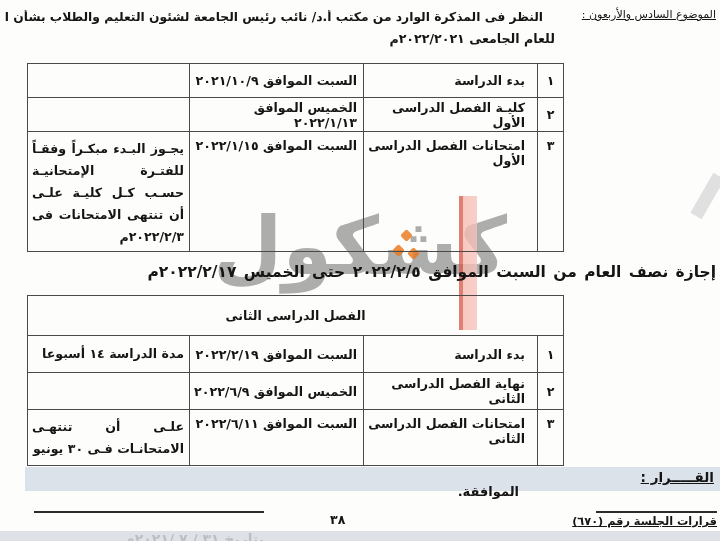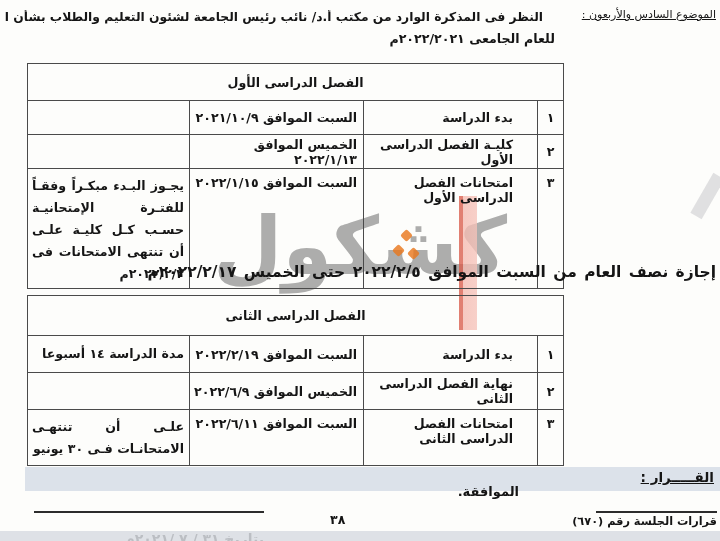--- a/index.html
+++ b/index.html
@@ -36,21 +36,21 @@
     border-collapse:collapse; table-layout:fixed;
     background:transparent;
   }
   table.sched td {
     border:1.4px solid #4a4a4a;
     font-weight:bold; font-size:12.6px;
     vertical-align:middle;
   }
   .title-cell { text-align:center; font-size:15px; letter-spacing:0.5px; }
   .num-cell  { text-align:center; }
-  .item-cell { text-align:right; padding-right:24px; }
+  .item-cell { text-align:right; padding-right:12px; }
   .date-cell { text-align:right; padding-right:6px; }
   .note-cell { text-align:justify; padding:3px 5px 3px 4px; font-size:12px; line-height:1.75; }
   tr.tall td { vertical-align:top; padding-top:6px; }
   #t1 { top:63px; }
   #t2 { top:295px; }
 
   
   .vac {
     position:absolute; top:263px; right:4px;
     font-size:15.5px; font-weight:bold; word-spacing:2px; white-space:nowrap;
@@ -67,21 +67,21 @@
   }
   .decision-value {
     position:absolute; top:470px; right:201px;
     font-size:13px; font-weight:bold; white-space:nowrap;margin-top:14px;
   }
 
   
   .foot-right {
     position:absolute; top:511px; right:3px; width:121px;
     border-top:2px solid #2c2c2c; padding-top:2px;
-    font-size:11.3px; font-weight:bold; text-align:center; white-space:nowrap;
+    font-size:11.3px; font-weight:bold; text-align:center; white-space:nowrap;text-decoration:underline;
   }
   .foot-left {
     position:absolute; top:511px; left:34px; width:230px;
     border-top:2px solid #2c2c2c; padding-top:18px;
     font-size:14px; font-weight:bold; text-align:right; white-space:nowrap;
   }
   .foot-page {
     position:absolute; top:512px; left:330px;
     font-size:12.5px; font-weight:bold;
   }
@@ -126,23 +126,20 @@
 <div class="hdr-line2">للعام الجامعى ٢٠٢٢/٢٠٢١م</div>
 
 <table class="sched" id="t1">
   <colgroup>
     <col style="width:26px">
       <col style="width:174px">
       <col style="width:174px">
       <col style="width:162px">
   </colgroup>
   <tbody>
-      <tr style="height:37px">
-    <td colspan="4" class="title-cell">الفصل الدراسى الأول</td>
-  </tr>
   <tr style="height:34px">
     <td class="num-cell">١</td>
     <td class="item-cell">بدء الدراسة</td>
     <td class="date-cell">السبت الموافق ٢٠٢١/١٠/٩</td>
     <td class="note-cell"></td>
   </tr>
   <tr style="height:34px">
     <td class="num-cell">٢</td>
     <td class="item-cell">كليـة الفصل الدراسى الأول</td>
     <td class="date-cell">الخميس الموافق ٢٠٢٢/١/١٣</td>

